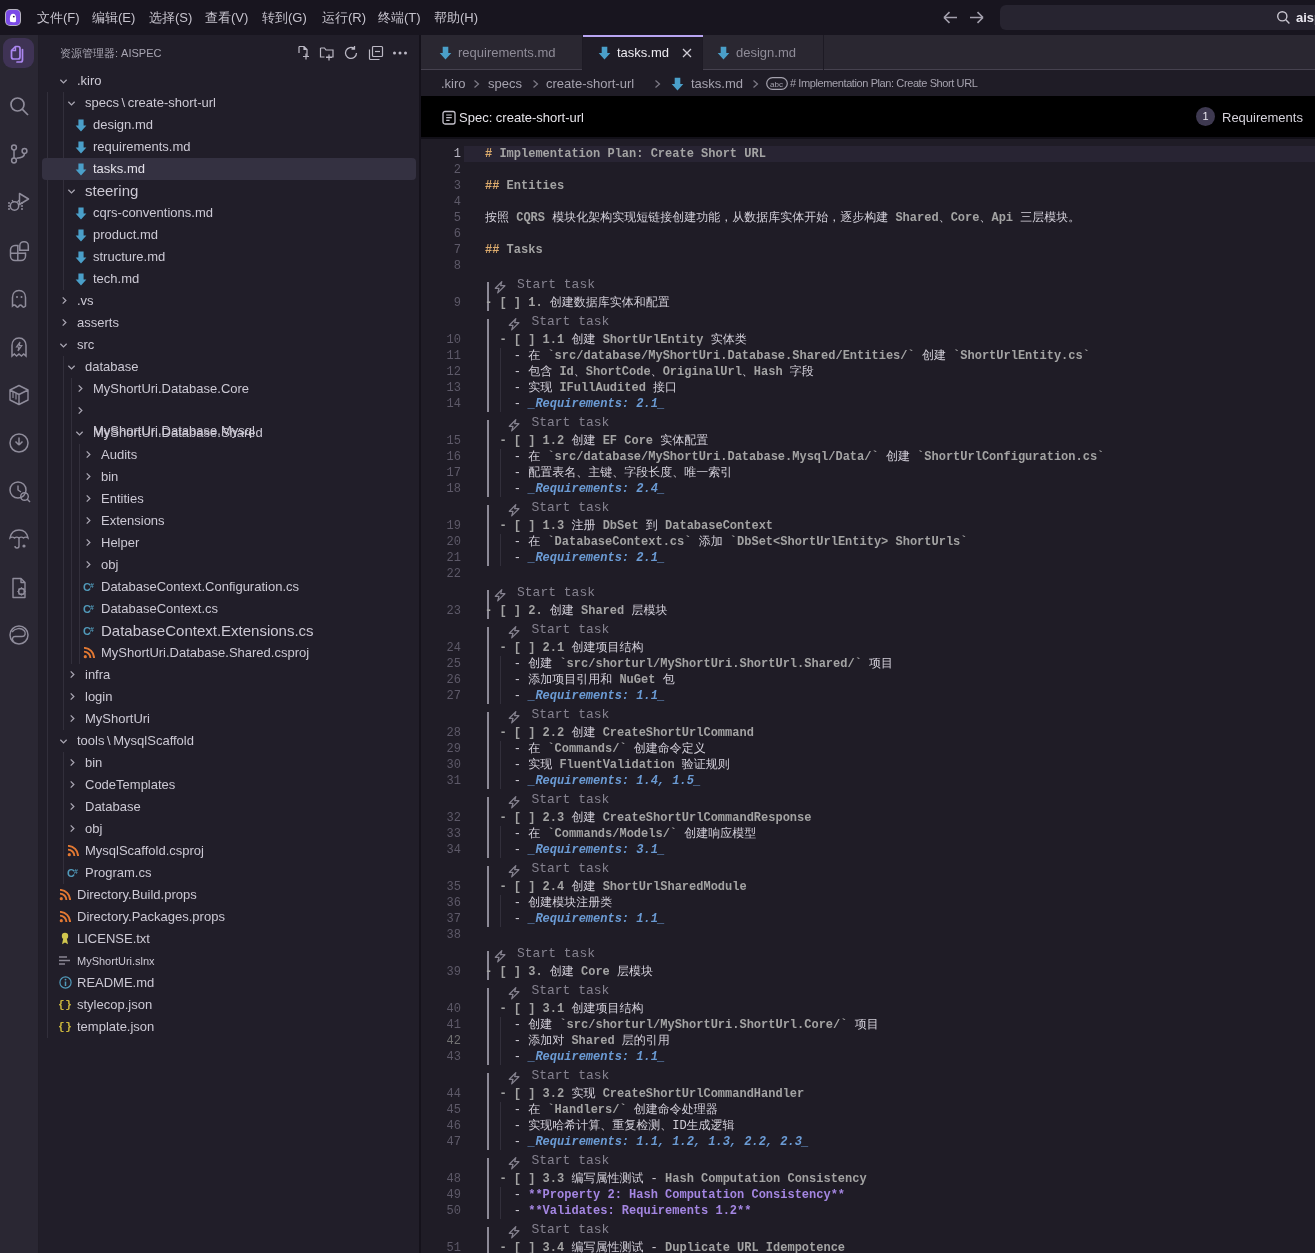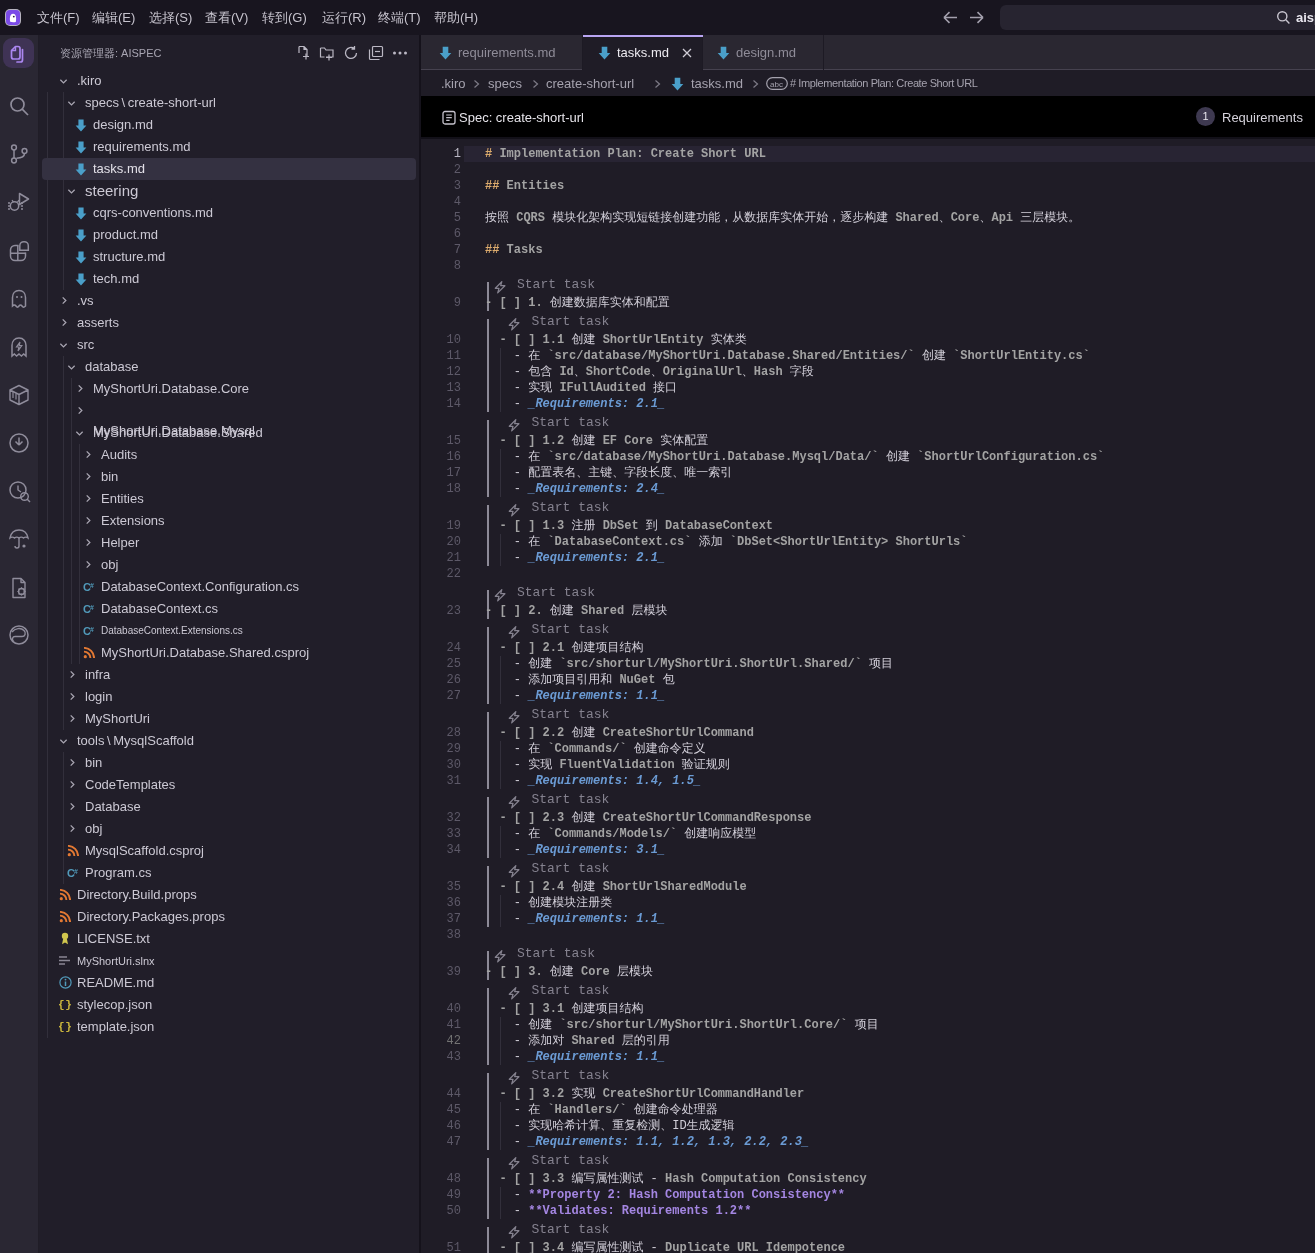--- a/index.html
+++ b/index.html
@@ -266,21 +266,21 @@
         <text x="7" y="8" font-family="Liberation Sans" font-size="7" font-weight="bold" fill="#519aba">#</text>
       </svg>
     </div>
 <div class="abs" style="left:101px;top:598px;height:22px;line-height:22px;font-size:13px;color:#ccc9d4;white-space:pre">DatabaseContext.cs</div>
 <div class="abs" style="left:81px;top:620px;width:16px;height:22px">
       <svg class="abs" style="left:2px;top:4px" width="13" height="14" viewBox="0 0 13 14">
         <text x="0" y="11" font-family="Liberation Sans" font-size="11" font-weight="bold" fill="#519aba">C</text>
         <text x="7" y="8" font-family="Liberation Sans" font-size="7" font-weight="bold" fill="#519aba">#</text>
       </svg>
     </div>
-<div class="abs" style="left:101px;top:620px;height:22px;line-height:22px;font-size:10px;color:#ccc9d4;white-space:pre">DatabaseContext.Extensions.cs</div>
+<div class="abs" style="left:101px;top:620px;height:22px;line-height:22px;font-size:15px;color:#ccc9d4;white-space:pre">DatabaseContext.Extensions.cs</div>
 <div class="abs" style="left:81px;top:642px;width:16px;height:22px">
       <svg class="abs" style="left:2px;top:5px" width="12" height="12" viewBox="0 0 12 12">
         <circle cx="2.3" cy="9.7" r="1.6" fill="#e37933"></circle>
         <path d="M1 4.6 a6.4 6.4 0 0 1 6.4 6.4 M1 0.9 a10.1 10.1 0 0 1 10.1 10.1" stroke="#e37933" stroke-width="1.9" fill="none"></path>
       </svg>
     </div>
 <div class="abs" style="left:101px;top:642px;height:22px;line-height:22px;font-size:13px;color:#ccc9d4;white-space:pre">MyShortUri.Database.Shared.csproj</div>
 <svg class="chev" style="left:68px;top:670px" width="8" height="10" viewBox="0 0 8 10">
       <path d="M2 1.5 L5.5 5 L2 8.5" stroke="#a9a6b2" stroke-width="1.4" fill="none"></path>
     </svg>

